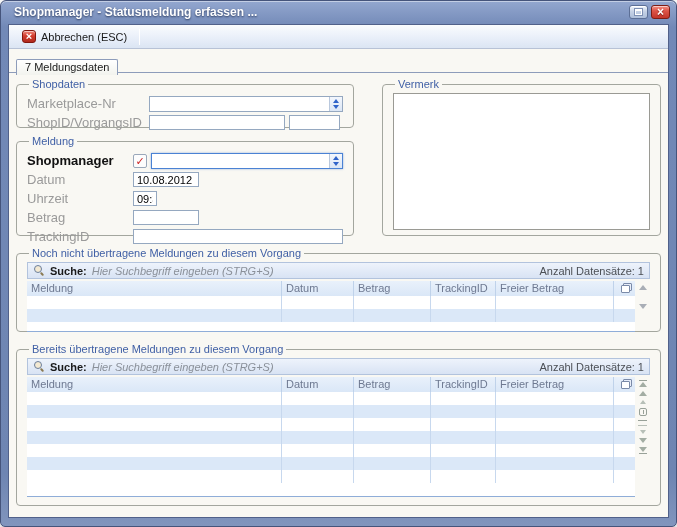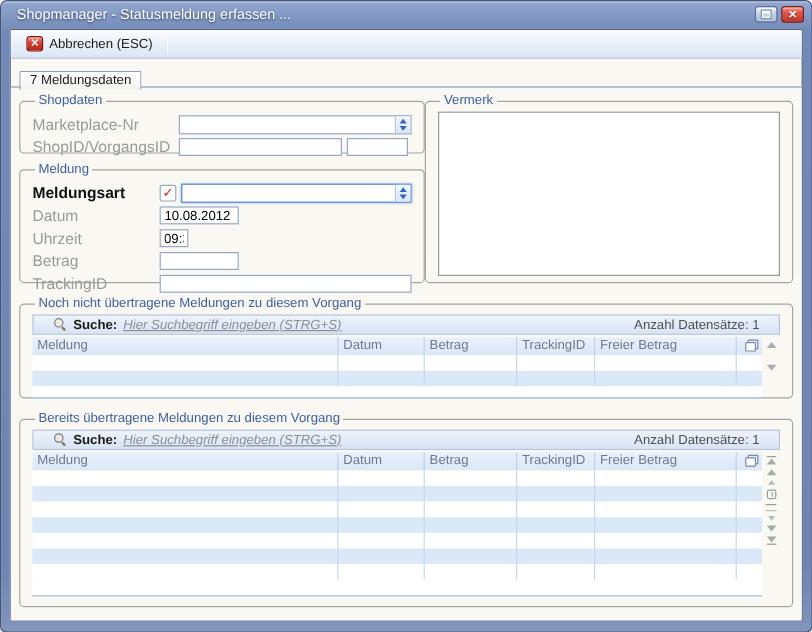--- a/index.html
+++ b/index.html
@@ -8,21 +8,21 @@
   .window {
     position:relative; width:677px; height:527px;
     background:linear-gradient(#93a7cf, #7289b7 26px, #6e85b2 90%, #8195bd);
     border:1px solid #45547b; border-radius:6px 6px 5px 5px;
     box-shadow:inset 0 1px 0 rgba(255,255,255,.45), 0 2px 6px rgba(0,0,0,.25);
     overflow:hidden;
   }
 
   
   .titlebar { position:absolute; top:0; left:0; right:0; height:22px; display:flex; align-items:center; padding:0 6px 0 13px; }
-  .title { color:#ffffff; font-size:12px; font-weight:normal; text-shadow:0 1px 2px rgba(20,35,70,.8); white-space:nowrap; }
+  .title { color:#ffffff; font-size:12px; font-weight:bold; text-shadow:0 1px 2px rgba(20,35,70,.8); white-space:nowrap; }
   .winbtns { margin-left:auto; display:flex; gap:3px; }
   .wbtn { width:19px; height:14px; border-radius:3px; display:flex; align-items:center; justify-content:center; cursor:default; }
   .wbtn.restore { background:linear-gradient(#f2f6fc,#c6d2e6 45%,#aebfda); border:1px solid #5c6f96; box-shadow:inset 0 1px 0 #ffffff; }
   .restore-glyph { width:7px; height:6px; border:1px solid #ffffff; border-top-width:2px; background:transparent; box-shadow:0 0 0 1px #7e90b4; }
   .wbtn.close { background:linear-gradient(#f59287,#dd5549 40%,#c3352a); border:1px solid #7e1d15; box-shadow:inset 0 1px 0 rgba(255,255,255,.55); }
   .close-glyph { color:#ffffff; font-size:12px; font-weight:bold; line-height:1; text-shadow:0 1px 1px rgba(80,0,0,.6); margin-top:-1px; }
 
   
   .inner { position:absolute; left:7px; right:7px; top:23px; bottom:8px; background:#f9f8f3; border:1px solid #51618a; }
 
@@ -42,21 +42,21 @@
   .tabpanel { position:absolute; top:22px; left:0; right:0; bottom:0; border-top:1px solid #8d9cba; padding:5px 7px 0 7px; background:#f9f8f3; }
 
   
   fieldset.group { border:1px solid #a3a69e; border-radius:4px; padding:3px 10px 5px; }
   legend.glabel { color:#3f5fa5; font-size:11px; padding:0 3px; margin-left:2px; }
 
   .top-row { display:flex; align-items:flex-end; }
   .left-col { width:338px; flex:none; }
   .group.shopdaten { height:50px; }
   .group.meldung { height:101px; margin-top:7px; }
-  .group.vermerk { flex:1; margin-left:0; height:158px; display:flex; flex-direction:column;gap:40px; }
+  .group.vermerk { flex:1; margin-left:28px; height:158px; display:flex; flex-direction:column;gap:40px; }
   .group.vermerk textarea { flex:1; width:100%; resize:none; border:1px solid #9a9a94; background:#ffffff; font-family:inherit; font-size:11px; outline:none; }
 
   .frow { display:flex; align-items:center; height:17px; margin-top:2px; }
   .flabel { flex:none; width:122px; font-size:13px; color:#9a9a9a; }
   .group.meldung .flabel { width:106px; }
   .flabel.strong { color:#111111; font-weight:bold; }
   .tinput { height:15px; border:1px solid #95a8c0; background:#ffffff; font-family:inherit; font-size:11px; padding:0 3px; color:#000; outline:none; }
   .w-date { width:66px; }
   .w-time { width:24px; }
   .w-track { flex:1; }
@@ -70,26 +70,26 @@
   .tri-up { width:0; height:0; border-left:3px solid transparent; border-right:3px solid transparent; border-bottom:4px solid #2f63c9; }
   .tri-down { width:0; height:0; border-left:3px solid transparent; border-right:3px solid transparent; border-top:4px solid #2f63c9; }
 
   .req-check { flex:none; width:14px; height:14px; margin-right:4px; border:1px solid #9aa8ba; border-radius:2px; background:#fdfdfd; color:#cc1f1f; font-size:11px; font-weight:bold; line-height:13px; text-align:center; }
 
   
   .grid-group { margin-top:11px; padding:3px 7px 5px; }
   .grid-group.first { height:85px; }
   .grid-group.second { height:163px; }
 
-  .searchbar { height:17px; display:flex; align-items:center; border:1px solid #b2c3dd; background:linear-gradient(#eef3fb,#d8e3f4); padding:0 16px; font-size:11px; }
+  .searchbar { height:17px; display:flex; align-items:center; border:1px solid #b2c3dd; background:linear-gradient(#eef3fb,#d8e3f4); padding:0 5px; font-size:11px; }
   .ic-search { position:relative; width:11px; height:11px; flex:none; }
   .ic-search::before { content:""; position:absolute; top:0; left:1px; width:6px; height:6px; border:1.5px solid #6b7f9c; border-radius:50%; background:#f3e9d2; }
   .ic-search::after { content:""; position:absolute; width:4px; height:2px; background:#8a7a52; bottom:1px; right:0; transform:rotate(45deg); border-radius:1px; }
   .search-label { font-weight:bold; color:#1a1a1a; margin:0 5px 0 6px; }
-  .search-ph { font-style:italic; color:#8a9099;text-decoration:underline; }
+  .search-ph { font-style:italic; color:#8a9099; }
   .search-count { margin-left:auto; color:#4b4f55; }
 
   .grid-wrap { display:flex; margin-top:2px; align-items:stretch; }
   .grid { flex:1; background:#ffffff; border-bottom:1px solid #8fadd8; }
   .grow, .ghead { display:grid; grid-template-columns:1fr 72px 77px 65px 118px 22px; }
   .ghead { height:15px; background:linear-gradient(#e9f1fb,#dae7f7); }
   .ghead .gcell { color:#6e7991; font-size:11px; line-height:15px; padding-left:4px; overflow:hidden; white-space:nowrap; }
   .grow { height:13px; }
   .grow.alt { background:#dbe8f8; }
   .gcell + .gcell { border-left:1px solid #c7d8ee; }
@@ -171,21 +171,21 @@
               <div class="frow">
                 <label class="flabel">ShopID/VorgangsID</label>
                 <input class="tinput shopid1" value="" style="">
                 <input class="tinput shopid2" value="" style="">
               </div>
             </fieldset>
 
             <fieldset class="group meldung">
               <legend class="glabel">Meldung</legend>
               <div class="frow">
-                <label class="flabel strong">Meldungsart</label>
+                <label class="flabel strong">Shopmanager</label>
                 <span class="req-check">✓</span>
                 <span class="combo focused">
                   <input class="combo-input" value="" style="">
                   <span class="combo-btn">
                     <span class="tri-up"></span>
                       <span class="tri-down"></span>
                   </span>
                 </span>
               </div>
               <div class="frow">

